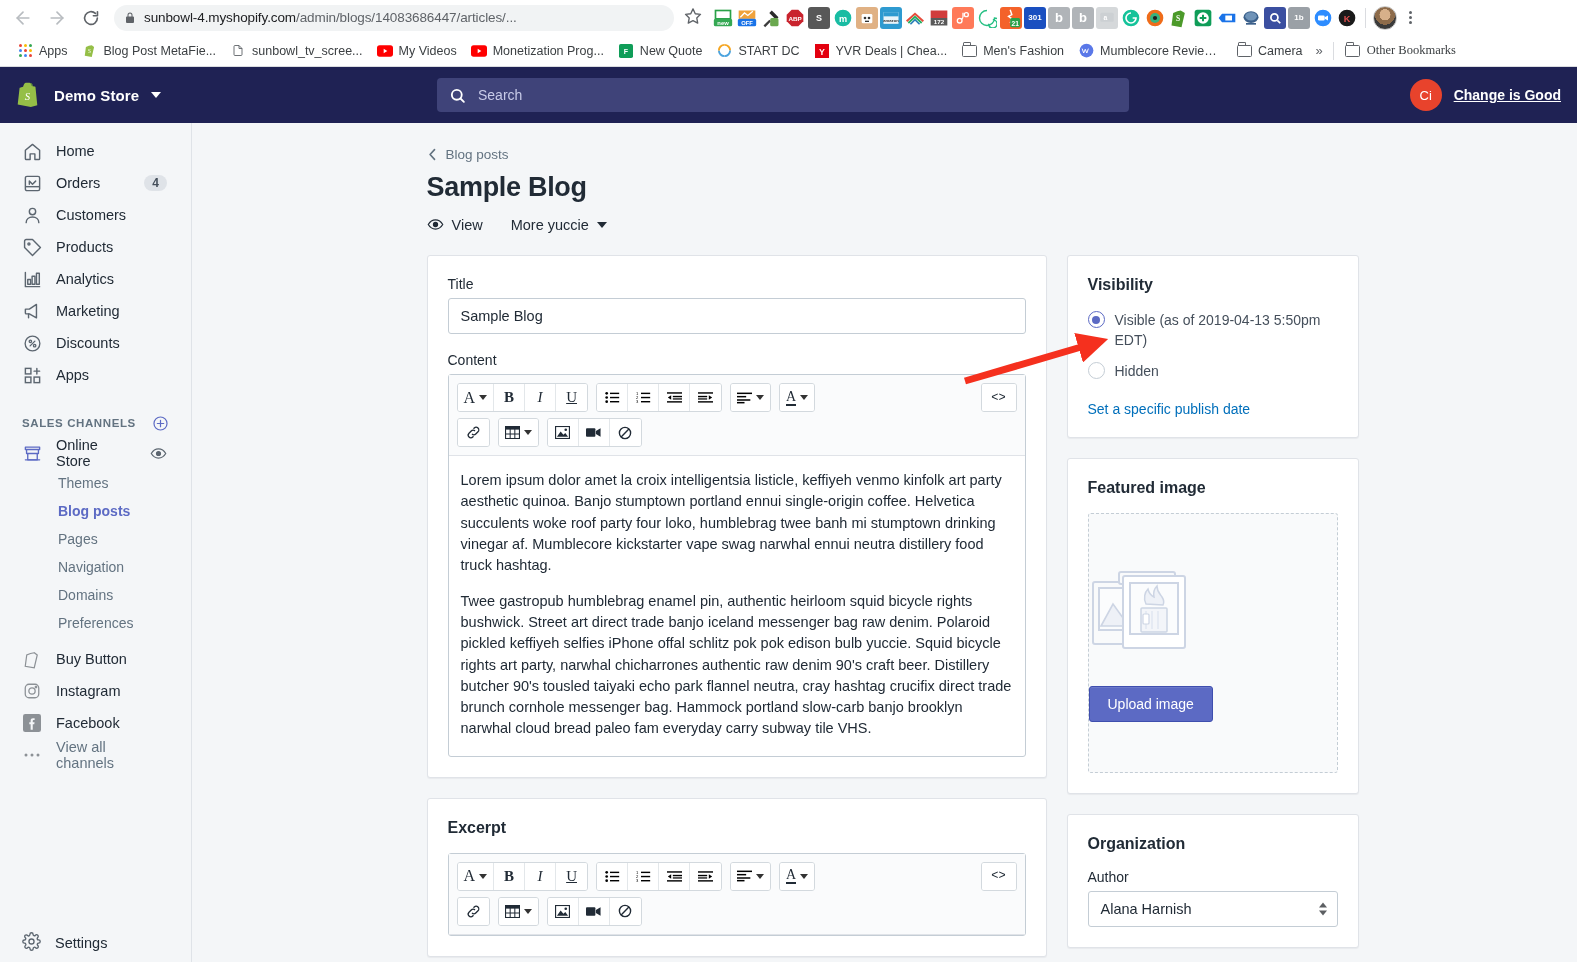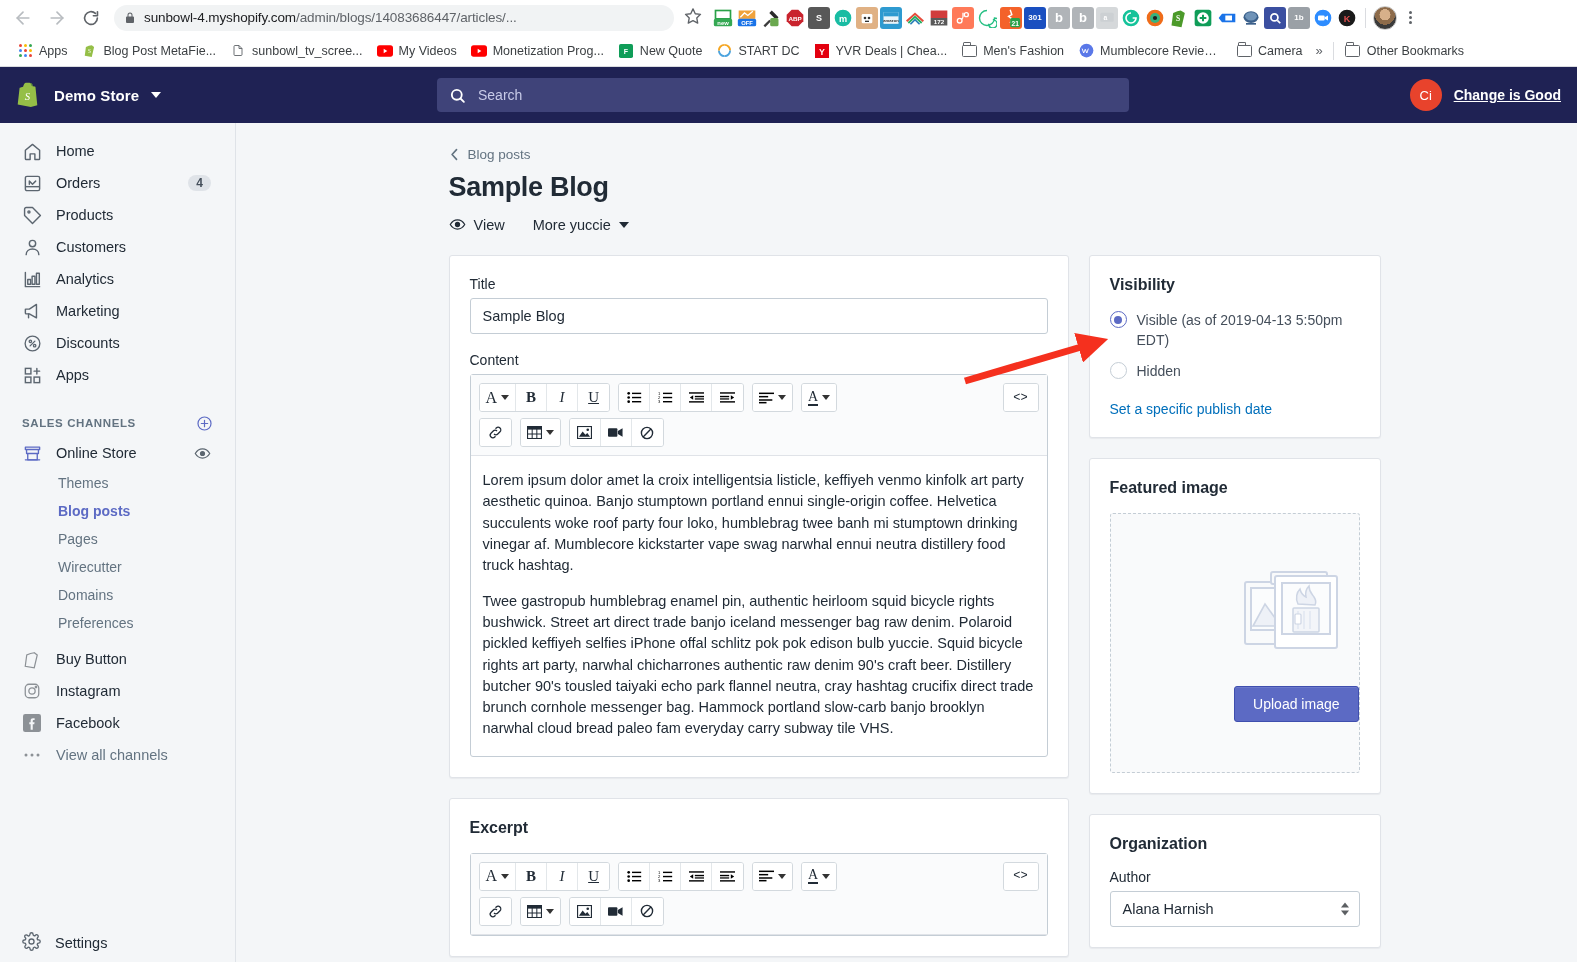--- a/index.html
+++ b/index.html
@@ -94,21 +94,21 @@
     color: #fff; font-size: 13px; display: flex; align-items: center;
     justify-content: center; font-weight: 500;
   }
   .user-name { color: #fff; font-size: 14px; font-weight: 600; text-decoration: underline; }
 
   
   .shell { display: flex; height: calc(962px - 67px - 56px); background: #f4f6f8; }
 
   
   .sidebar {
-    width: 236px; background: #f4f6f8; border-right: 1px solid #dfe3e8;
+    width: 192px; background: #f4f6f8; border-right: 1px solid #dfe3e8;
     padding: 12px 0 0 0; flex: none; position: relative; overflow: hidden;
   }
   .nav-item {
     display: flex; align-items: center; gap: 14px; height: 32px;
     padding: 0 16px 0 14px; margin: 0 8px; border-radius: 4px;
     color: #212b36; font-size: 14.5px; cursor: pointer;
   }
   .nav-item .ic { width: 20px; height: 20px; flex: none; display:flex;align-items:center;justify-content:center;}
   .nav-item .lbl { flex: 1; }
   .badge {
@@ -190,21 +190,21 @@
     flex:none; margin-top:1px; display:flex;align-items:center;justify-content:center;
   }
   .radio.checked { border:1.5px solid #5c6ac4; }
   .radio.checked:after { content:""; width:8px;height:8px;border-radius:50%;background:#5c6ac4; display:block;}
   .radio-label { font-size:14px; color:#454f5b; line-height:1.45; }
   .link { color:#006fbb; font-size:14px; cursor:pointer; }
 
   
   .dropzone {
     border:1px dashed #c4cdd5; border-radius:3px; background:#f9fafb;
-    height: 260px; display:flex; flex-direction:column; align-items:flex-end;
+    height: 260px; display:flex; flex-direction:column; align-items:flex-start;
     justify-content:center; gap: 22px;
   }
   .btn-primary {
     background:#5c6ac4; color:#fff; border:1px solid #3f4eae; border-radius:3px;
     padding: 9px 18px; font-size:14px; font-weight:500;
     box-shadow: inset 0 1px 0 0 rgba(255,255,255,.1);
   }
   .select-wrap { position:relative; }
   .select-box {
     width:100%; height:36px; border:1px solid #c4cdd5; border-radius:3px;
@@ -540,21 +540,21 @@
       <span class="bm-label">Camera</span>
     </div>
 
     <div class="bm-chevron">»</div>
     <div class="bm-divider"></div>
 
     <div class="bm">
       <span class="bm-ico">
           <span class="folder-ico"></span>
         </span>
-      <span class="bm-label" style="max-width:200px;">Other Bookmarks</span>
+      <span class="bm-label" style="max-width:200px;font-family:Liberation Serif, serif;">Other Bookmarks</span>
     </div>
   </div>
 </div>
 
 <div class="topbar">
   <div class="store-block">
     <span class="shopify-logo">
       <svg width="26" height="28" viewBox="0 0 24 26">
           <path d="M9.2 1.6c-.6 0-1.2.4-1.7 1.1-.5.8-.8 1.8-1 2.6l-2.3.7C3.4 6.2 3.3 6.3 3.2 7L1.5 21.8l12.2 2.3 6-1.6L18 5.5c0-.3-.3-.5-.6-.5l-2-.1c-.6-1.5-1.6-3.2-3.1-3.3h-3z" fill="#95bf47"></path>
           <path d="M14 1.9c-.3 0-.5.1-.7.2.3.5.6 1.3.8 2.3l1.6.1c-.3-1.3-.9-2.3-1.7-2.6z" fill="#5e8e3e"></path>
@@ -601,36 +601,36 @@
             <path d="M8 9v4M12 13l-4-4M12 13l4-4" stroke-linecap="round"></path>
             <path d="M3 16h18"></path>
           </svg>
       </span>
       <span class="lbl">Orders</span>
       <span class="badge">4</span>
     </div>
 
     <div class="nav-item">
       <span class="ic">
+        <svg width="19" height="19" viewBox="0 0 24 24" fill="none" stroke="#5c6670" stroke-width="1.8">
+            <circle cx="12" cy="7" r="4"></circle>
+            <path d="M4 21c0-4.4 3.6-7 8-7s8 2.6 8 7" stroke-linecap="round"></path>
+          </svg>
+      </span>
+      <span class="lbl">Customers</span>
+    </div>
+
+    <div class="nav-item">
+      <span class="ic">
         <svg width="19" height="19" viewBox="0 0 24 24" fill="none" stroke="#5c6670" stroke-width="1.8" stroke-linejoin="round">
             <path d="M12 2H4a2 2 0 0 0-2 2v8l10 10 10-10z"></path>
             <circle cx="7.5" cy="7.5" r="1.3"></circle>
           </svg>
       </span>
       <span class="lbl">Products</span>
-    </div>
-
-    <div class="nav-item">
-      <span class="ic">
-        <svg width="19" height="19" viewBox="0 0 24 24" fill="none" stroke="#5c6670" stroke-width="1.8">
-            <circle cx="12" cy="7" r="4"></circle>
-            <path d="M4 21c0-4.4 3.6-7 8-7s8 2.6 8 7" stroke-linecap="round"></path>
-          </svg>
-      </span>
-      <span class="lbl">Customers</span>
     </div>
 
     <div class="nav-item">
       <span class="ic">
         <svg width="19" height="19" viewBox="0 0 24 24" fill="none" stroke="#5c6670" stroke-width="1.8" stroke-linejoin="round">
             <path d="M3 3v18h18" stroke-linecap="round"></path>
             <rect x="6" y="12" width="3.6" height="6"></rect>
             <rect x="11.5" y="8" width="3.6" height="10"></rect>
             <rect x="17" y="4" width="3.6" height="14"></rect>
           </svg>
@@ -705,21 +705,21 @@
     <div class="sub-item">
         <span>Themes</span>
       </div>
     <div class="sub-item active">
         <span>Blog posts</span>
       </div>
     <div class="sub-item">
         <span>Pages</span>
       </div>
     <div class="sub-item">
-        <span>Wirecutter</span>
+        <span>Navigation</span>
       </div>
     <div class="sub-item">
         <span>Domains</span>
       </div>
     <div class="sub-item">
         <span>Preferences</span>
       </div>
 
     <div style="height:6px"></div>
 

